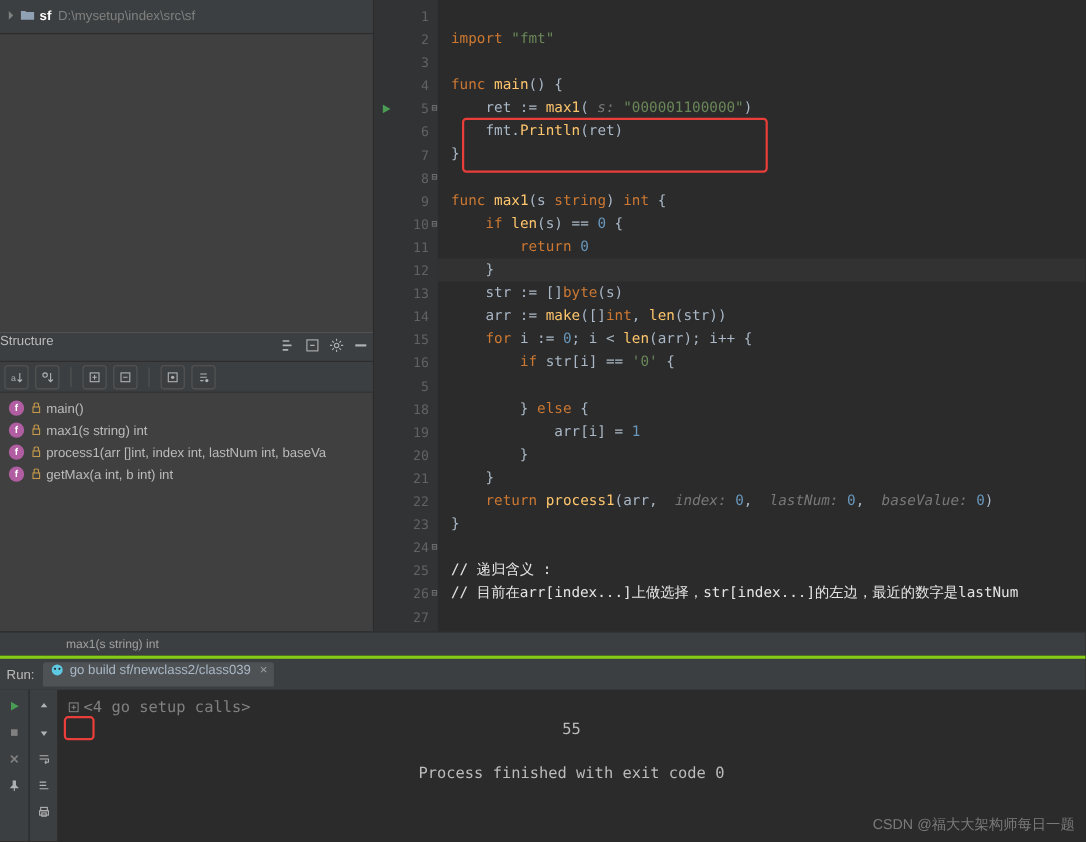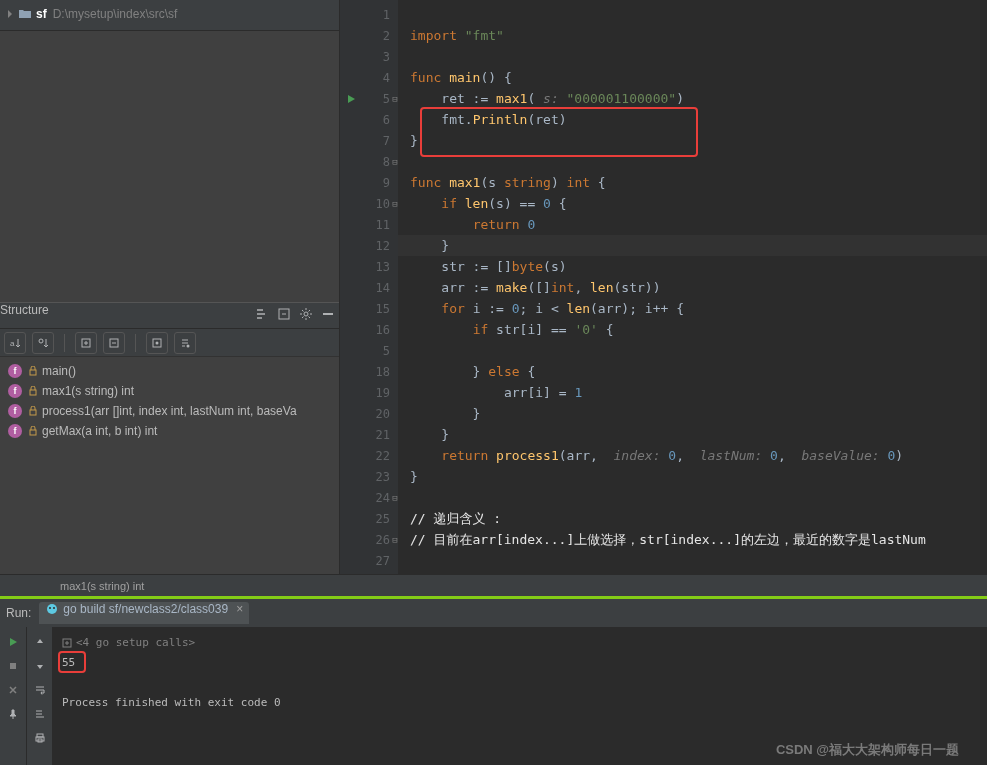--- a/index.html
+++ b/index.html
@@ -58,24 +58,24 @@
 .run-tabbar { height: 28px; background: #3c3f41; display: flex; align-items: center; padding: 0 6px; }
 .run-label { color: #bbbbbb; margin-right: 8px; }
 .run-tab { display: flex; height: 22px; padding: 0 6px; background: #4e5254; border-radius: 3px 3px 0 0; gap: 4px; }
 .run-tab-icon { width: 14px; height: 14px; display: inline-flex; align-items: center; justify-content: center; }
 .run-tab-close { color: #a0a0a0; margin-left: 4px; cursor: pointer; }
 .run-body { flex: 1; display: flex; }
 .run-left-tb { width: 26px; background: #3c3f41; display: flex; flex-direction: column; align-items: center; padding-top: 4px; gap: 2px; }
 .run-left-tb2 { width: 26px; background: #3c3f41; display: flex; flex-direction: column; align-items: center; padding-top: 4px; gap: 2px; border-left: 1px solid #2b2b2b; }
 .rl-btn { width: 22px; height: 22px; display: inline-flex; align-items: center; justify-content: center; color: #afb1b3; cursor: pointer; }
 .rl-btn.green { color: #499c54; }
-.console { flex: 1; padding: 6px 10px; font-family: "Consolas", monospace; font-size: 11px; color: #bbbbbb; position: relative; line-height: 20px; }
-.console-line { white-space: pre; }
+.console { flex: 1; padding: 6px 10px; font-family: "Consolas", monospace; font-size: 14px; color: #bbbbbb; position: relative; line-height: 20px; }
+.console-line { white-space: pre; text-align: center; }
 .setup-line { display: flex; align-items: center; gap: 4px; color: #808080; }
-.watermark { position: absolute; right: 28px; bottom: 6px; color: #7a7a7a; font-size: 13px; pointer-events: none; font-weight: bold; }
+.watermark { position: absolute; right: 10px; bottom: 6px; color: #7a7a7a; font-size: 13px; pointer-events: none; }
 svg { display: block; }
 </style>
 </head>
 <body>
 
 <div class="top-area">
   <div class="left-panel">
     <div class="project-tree">
       <div class="tree-row">
         <span class="arrow">

